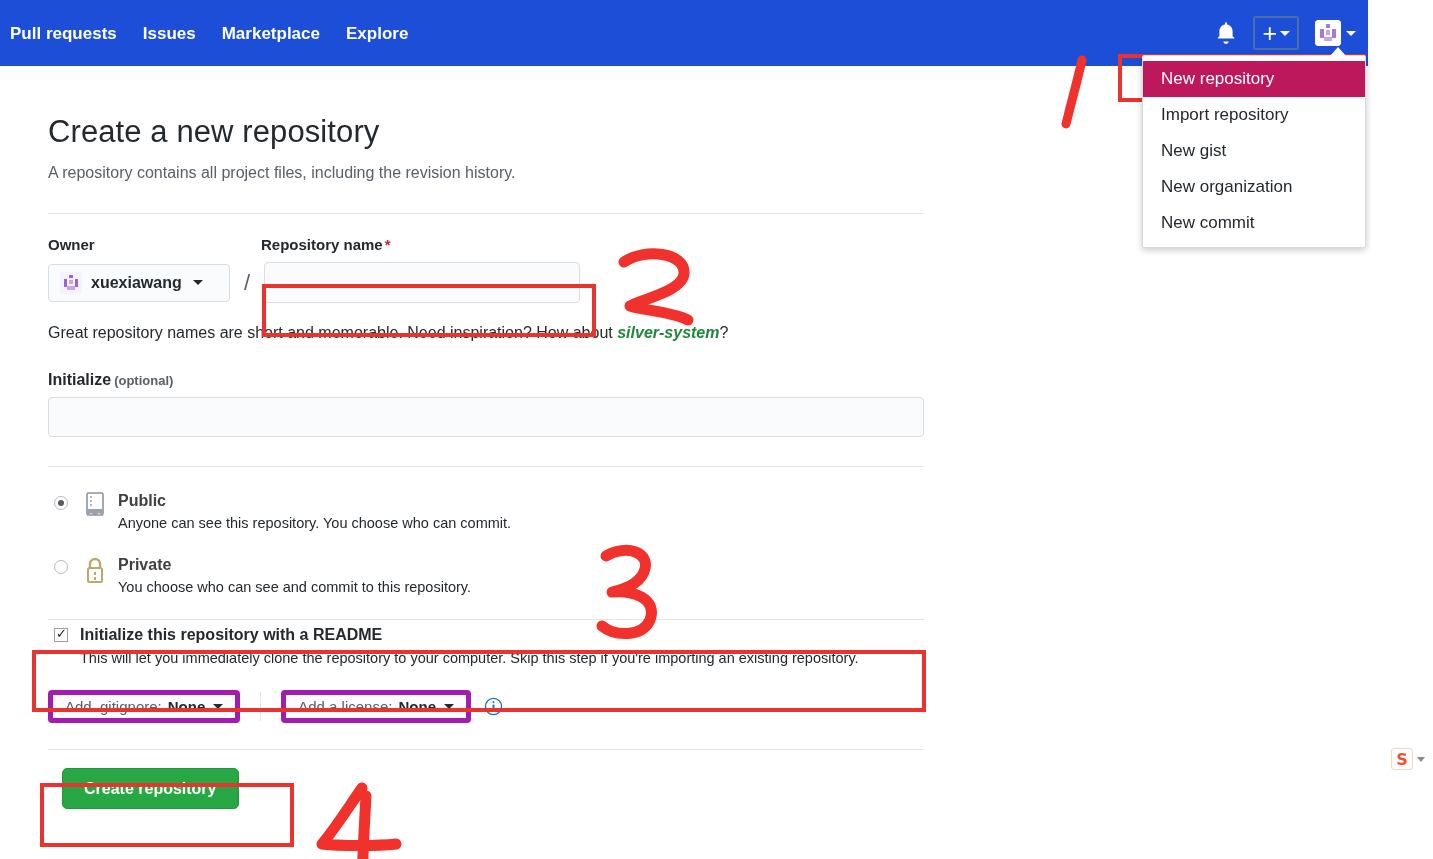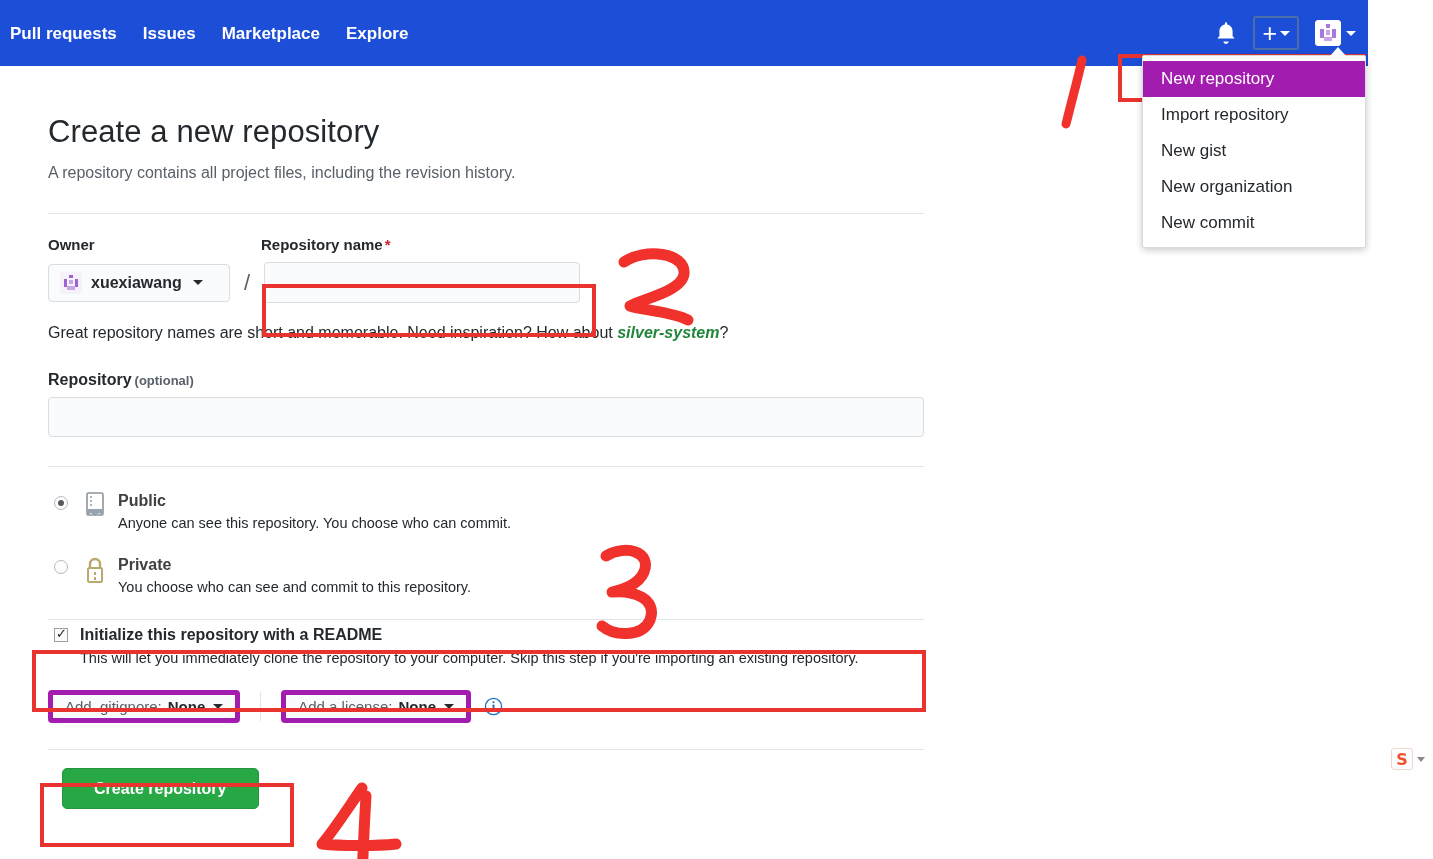--- a/index.html
+++ b/index.html
@@ -88,21 +88,21 @@
     z-index: 31;
   }
   .dd-item {
     padding: 7px 14px 7px 18px;
     font-size: 17px;
     color: #24292e;
     line-height: 22px;
     cursor: pointer;
     white-space: nowrap;
   }
-  .dd-item.active { background: #a21caf; color: #ffffff; }
+  .dd-item.active { background: #be185d; color: #ffffff; }
 
   
   .content {
     position: absolute; left: 48px; top: 112px;
     width: 876px;
   }
   .page-title {
     font-size: 31px;
     font-weight: 300;
     color: #24292e;
@@ -250,21 +250,21 @@
   .hr2 { border: none; border-top: 1px solid #e1e4e8; margin: 26px 0 0 0; }
 
   .create-btn {
     margin-top: 18px; margin-left: 14px;
     display: inline-block;
     background: #28a745;
     color: #ffffff;
     font-size: 16px; font-weight: bold;
     border: 1px solid #24963f;
     border-radius: 5px;
-    padding: 11px 31px;
+    padding: 11px 21px;
     cursor: pointer;
     font-family: "Liberation Sans", sans-serif;
     line-height: 17px;
   }
 
   
   .anno-box {
     position: absolute;
     border: 4px solid #e8332f;
     pointer-events: none;
@@ -373,21 +373,21 @@
       </span>
       <span class="slash">/</span>
       <input class="repo-input" type="text" value="" placeholder="" style="">
     </div>
 
     <div class="hint">
       <span>Great repository names are short and memorable. Need inspiration? How about </span><span class="hint-suggest">silver-system</span><span>?</span>
     </div>
 
     <div class="desc-label">
-      <span>Repository</span><span class="desc-opt">(optional)</span>
+      <span>Initialize</span><span class="desc-opt">(optional)</span>
     </div>
     <input class="desc-input" type="text" value="" placeholder="" style="">
 
     <hr class="hr">
 
     
     <div class="vis-group">
 
       <div class="vis-row">
         <span class="radio checked"></span>

